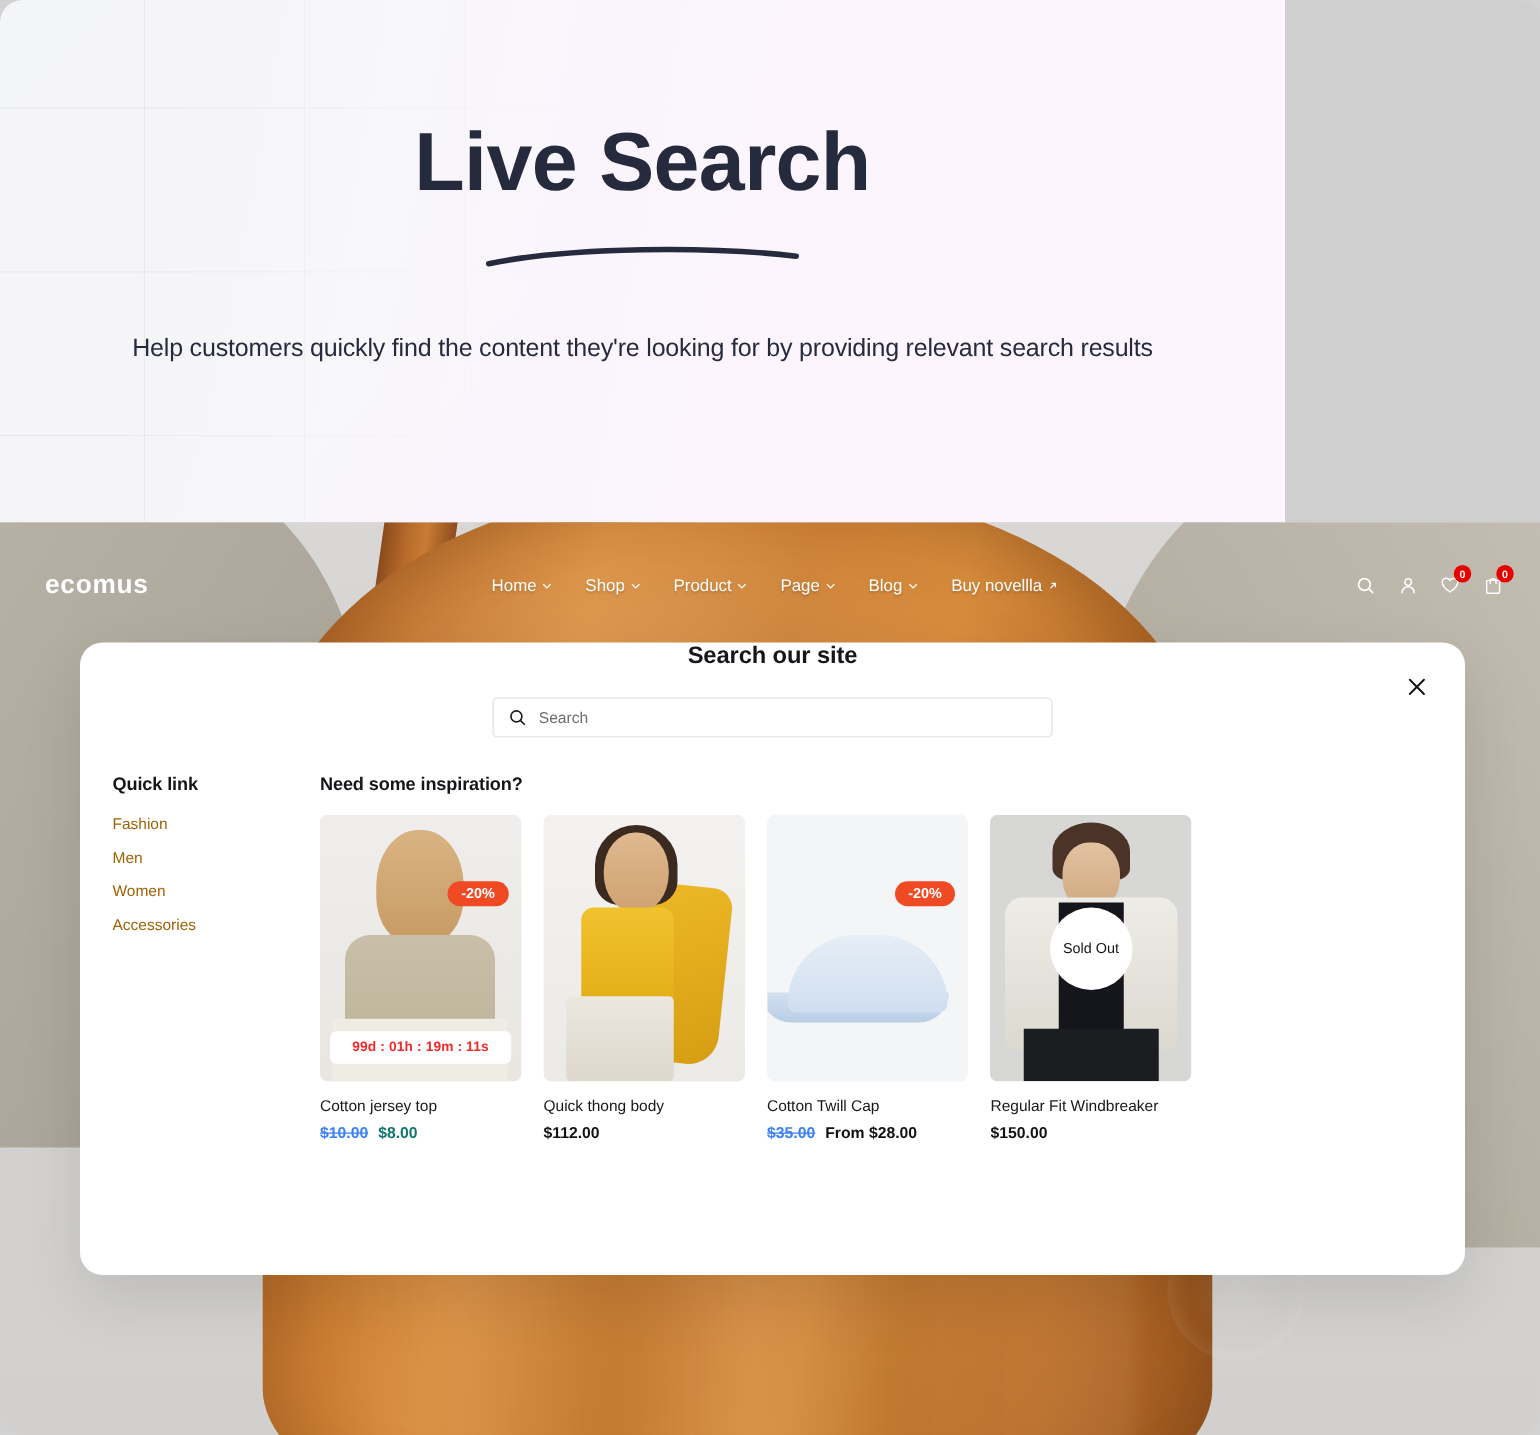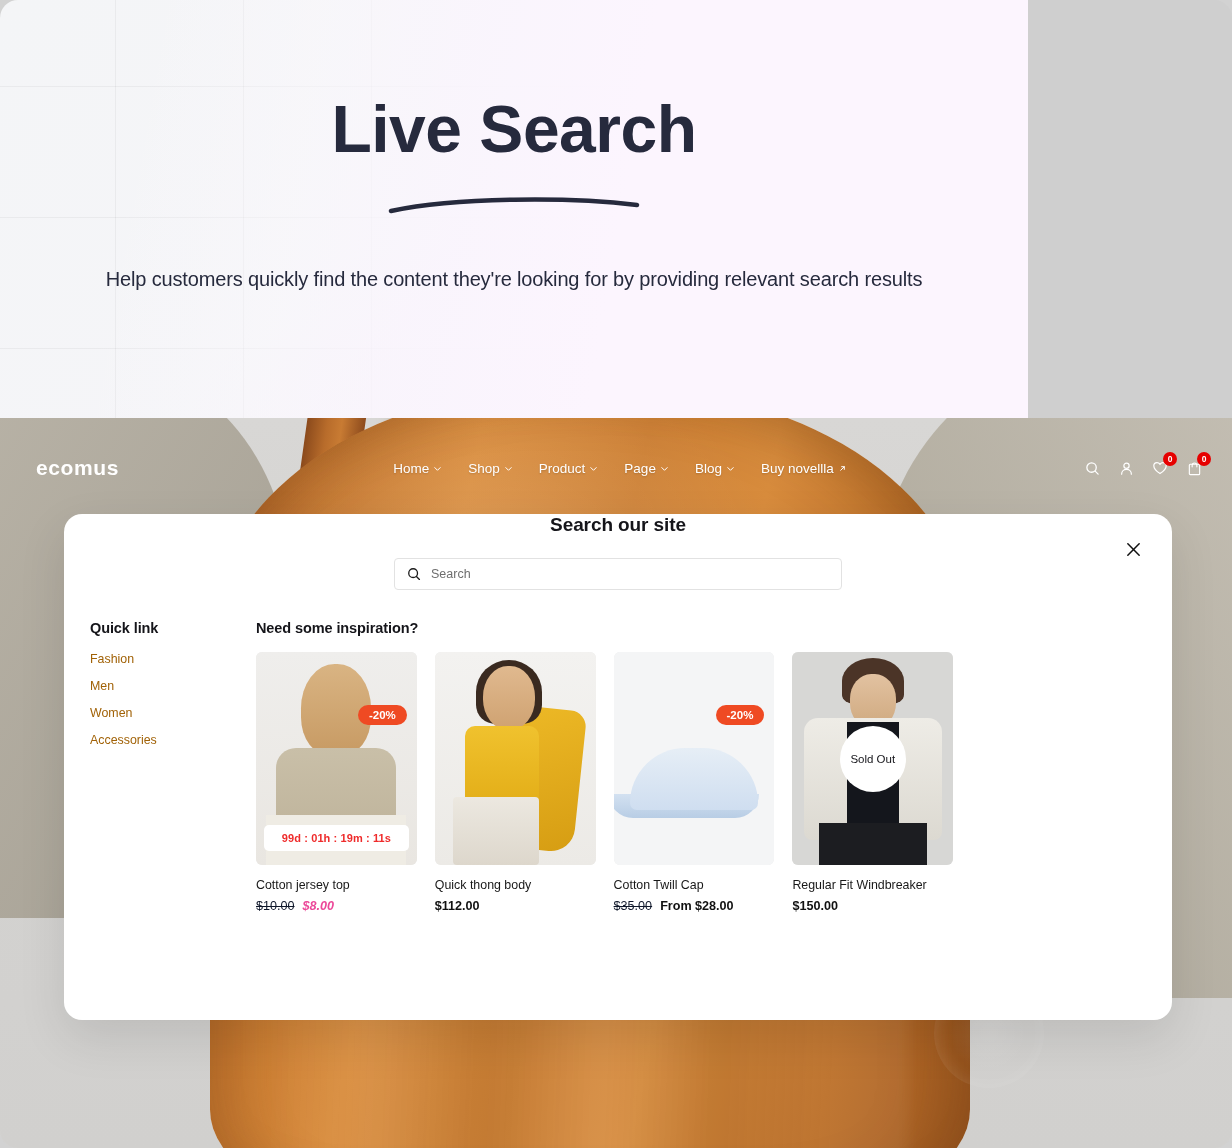--- a/index.html
+++ b/index.html
@@ -334,26 +334,26 @@
     color: #181818;
   }
   .p-price {
     margin-top: 7px;
     font-size: 12.6px;
     color: #111;
     font-weight: 700;
     display: flex; align-items: center; gap: 8px;
   }
   .p-old {
-    color: #0f172a;
-    font-weight: 400;
+    color: #3b82f6;
+    font-weight: 700;
     text-decoration: line-through;
     text-align: center;
   }
-  .p-sale { color: #ec4899; font-weight: 700; font-style: italic; }
+  .p-sale { color: #0f766e; font-weight: 700; }
 
   
   .ph { position: absolute; inset: 0; }
   .ph1 { background: linear-gradient(180deg,#efeeec 0%,#e9e6e1 100%); }
   .ph1 .head { position:absolute; left:50%; top:12px; transform:translateX(-50%); width:70px; height:92px; border-radius:48% 48% 42% 42%; background:linear-gradient(180deg,#d9b483,#c79a63); }
   .ph1 .hair { position:absolute; left:50%; top:4px; transform:translateX(-50%); width:114px; height:130px; border-radius:50% 50% 40% 40%; background:linear-gradient(180deg,#caa05f,#a9793c); z-index:-1; }
   .ph1 .body { position:absolute; left:50%; top:96px; transform:translateX(-50%); width:120px; height:105px; border-radius:20px 20px 8px 8px; background:linear-gradient(180deg,#c9bfa8,#bdb299); }
   .ph1 .skirt { position:absolute; left:50%; bottom:0; transform:translateX(-50%); width:140px; height:50px; background:#efece4; }
 
   .ph2 { background: linear-gradient(180deg,#f3f2f0 0%,#eceae6 100%); }

